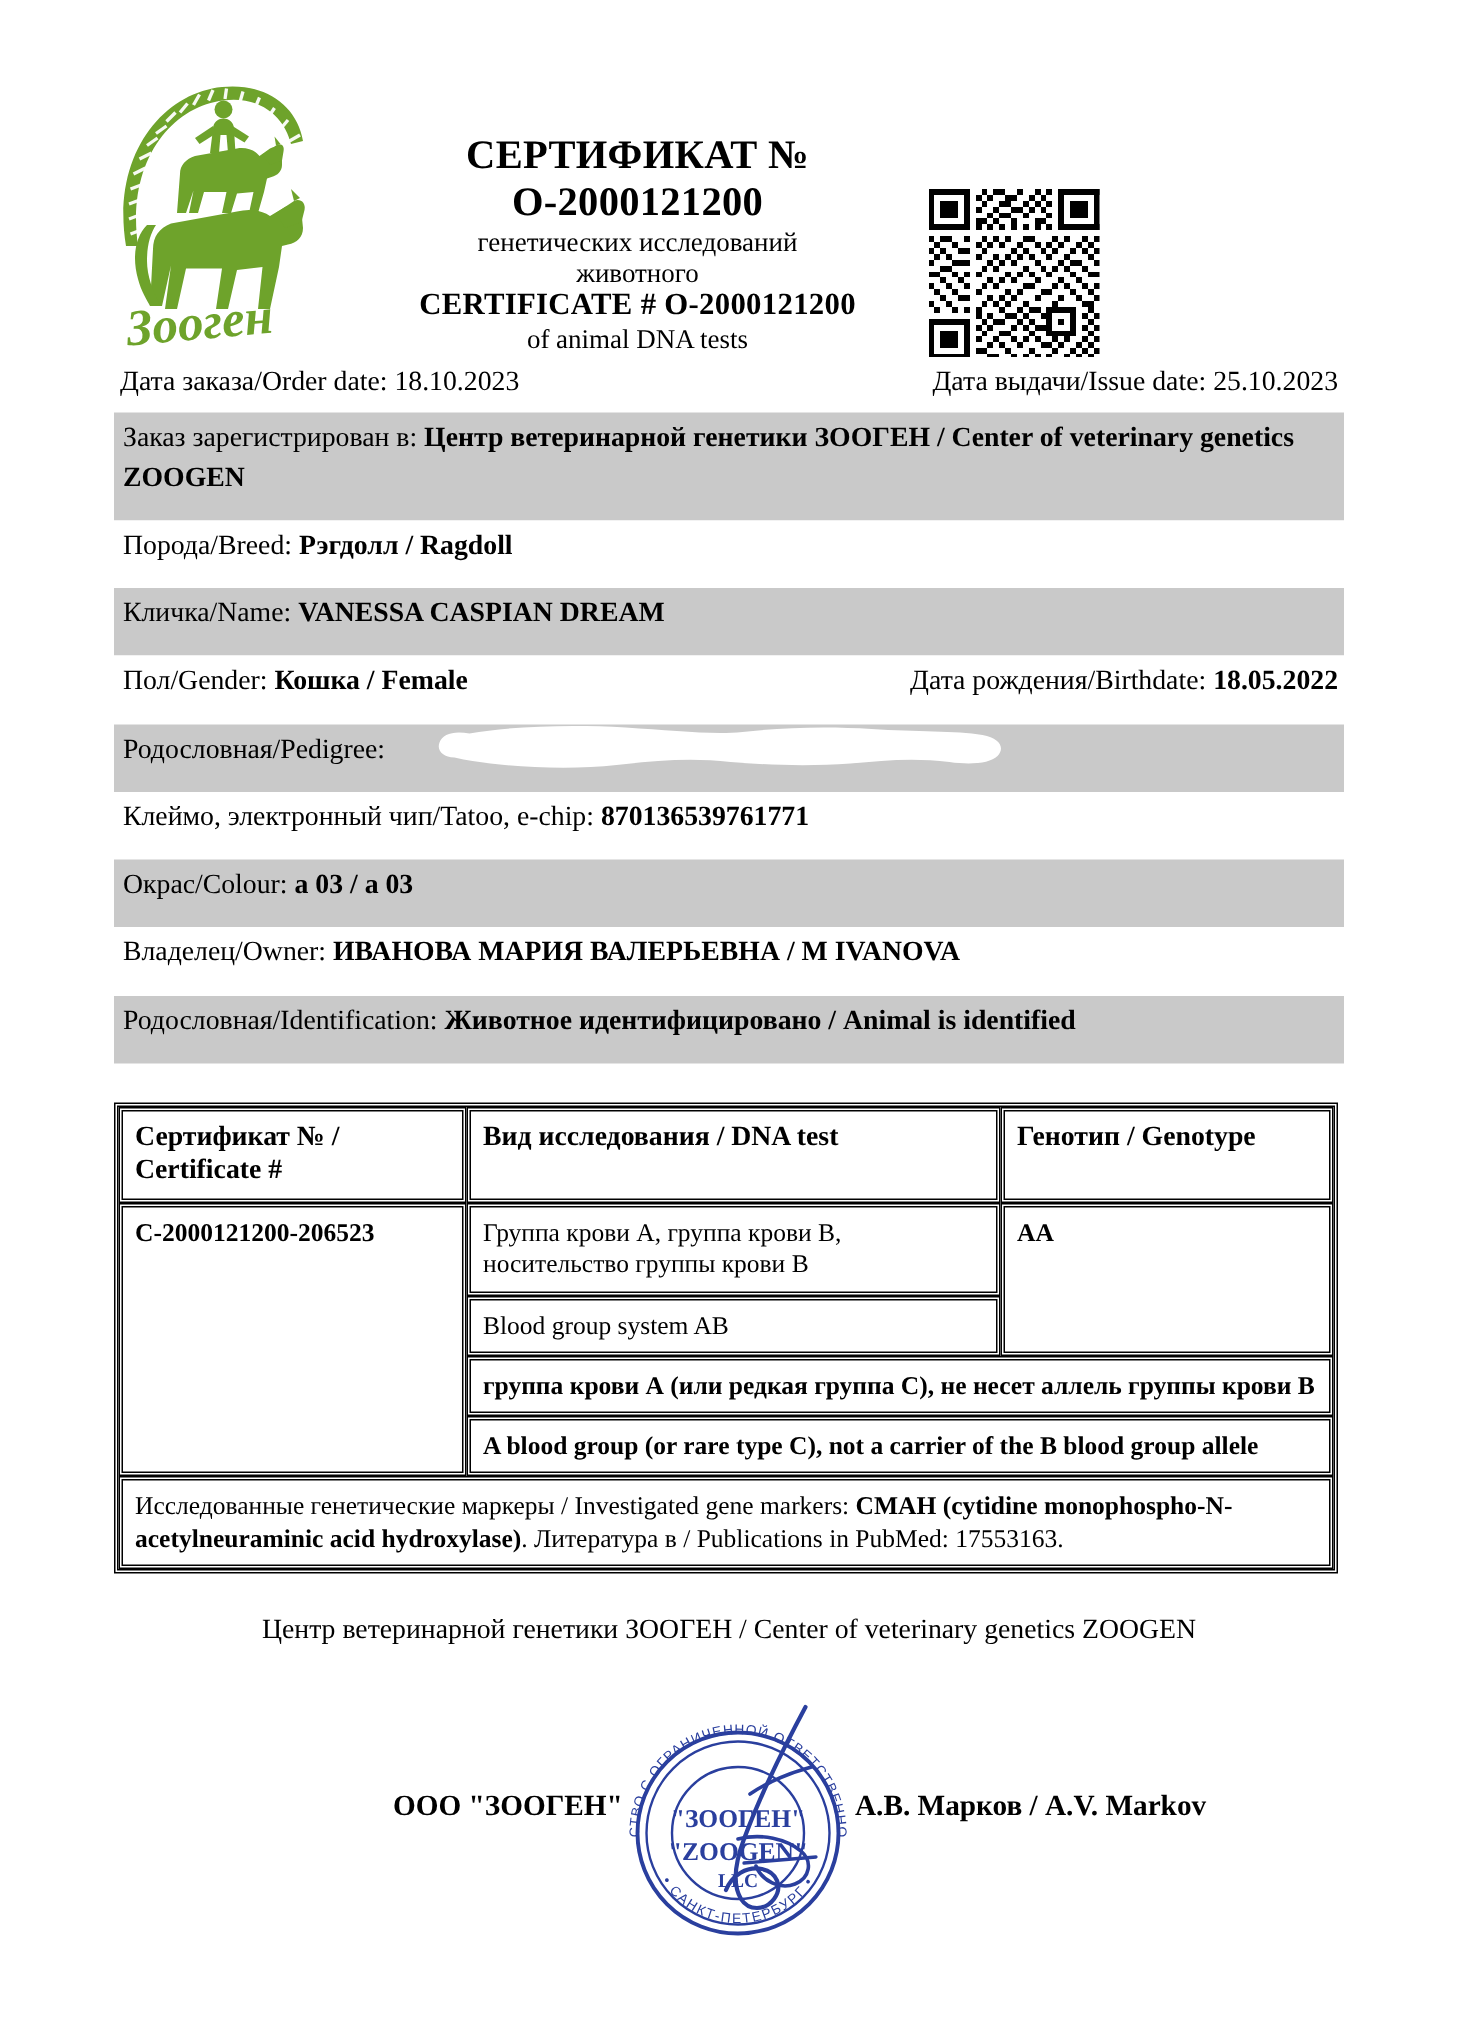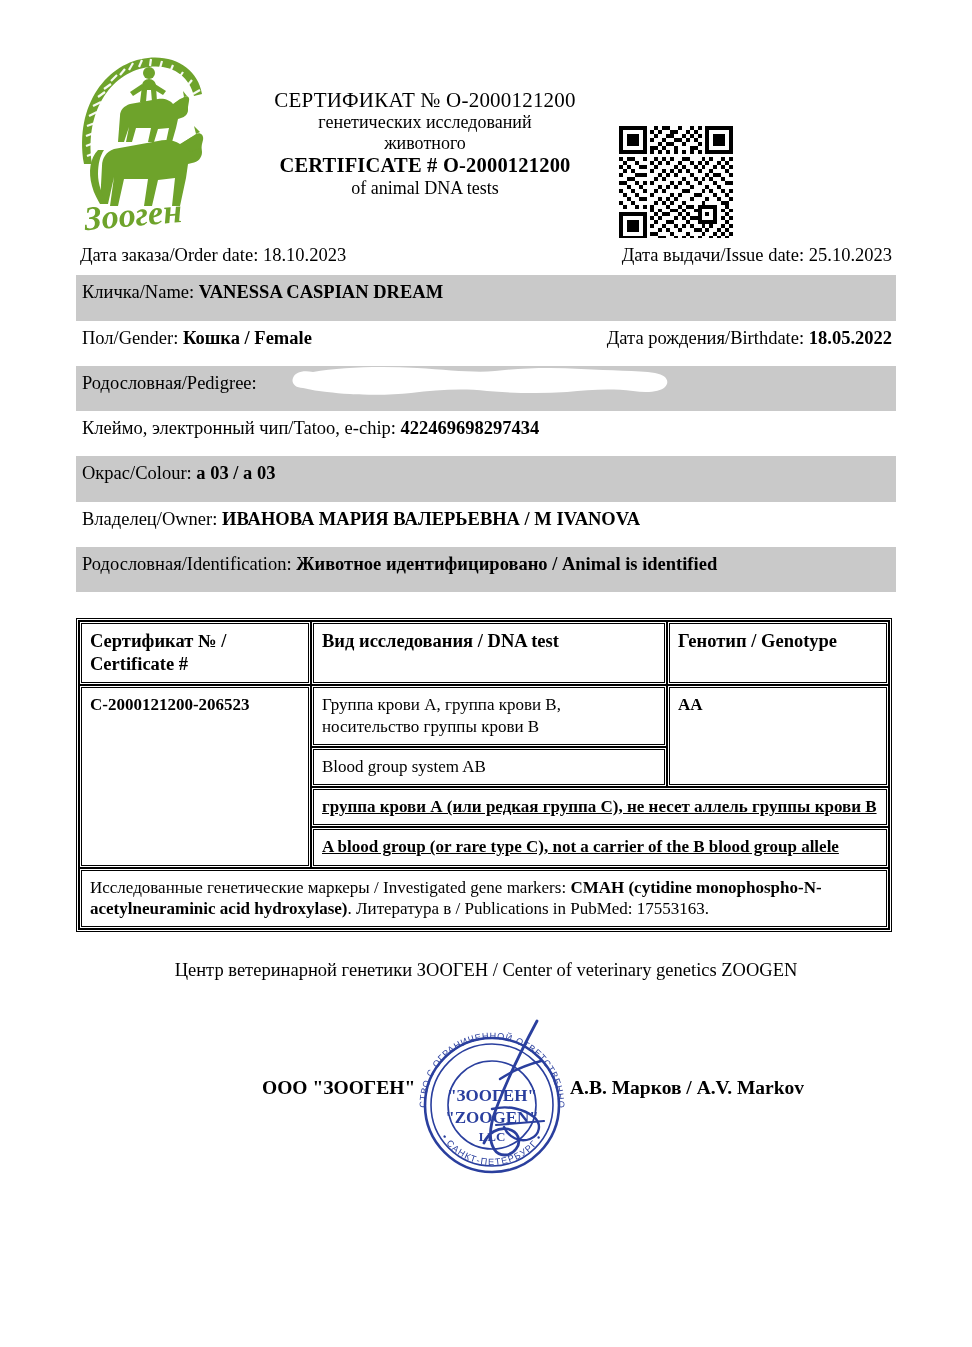--- a/index.html
+++ b/index.html
@@ -40,22 +40,22 @@
 
   .title-block {
     position: absolute;
     left: 240px;
     top: 50px;
     width: 370px;
     text-align: center;
     line-height: 1.16;
   }
   .title-line-1 {
-    font-size: 21px;
-    font-weight: normal;
+    font-size: 27px;
+    font-weight: bold;
     letter-spacing: 0.2px;
   }
   .title-line-2 {
     font-size: 18px;
   }
   .title-line-3 {
     font-size: 18px;
   }
   .title-line-4 {
     font-size: 20.5px;
@@ -164,21 +164,20 @@
   }
   .test-name-en {
     font-size: 20px;
     line-height: 1.2;
     font-weight: normal;
   }
   .result-ru, .result-en {
     font-weight: bold;
     font-size: 18.5px;
     line-height: 1.24;
-    text-decoration: underline;
   }
   .markers {
     font-size: 18.5px;
     line-height: 1.28;
   }
   .markers b { font-weight: bold; }
 
   
   .footer-note {
     margin-top: 28px;
@@ -587,21 +586,29 @@
 
     <div class="row dates">
       <span>Дата заказа/Order date:</span>
       <span>18.10.2023</span>
       <span class="rightflow">
         <span>Дата выдачи/Issue date:</span>
         <span>25.10.2023</span>
       </span>
     </div>
 
-
+    <div class="row shaded">
+      <span>Заказ зарегистрирован в:</span>
+      <b>Центр ветеринарной генетики ЗООГЕН / Center of veterinary genetics ZOOGEN</b>
+    </div>
+
+    <div class="row plain">
+      <span>Порода/Breed:</span>
+      <b>Рэгдолл / Ragdoll</b>
+    </div>
 
     <div class="row shaded">
       <span>Кличка/Name:</span>
       <b>VANESSA CASPIAN DREAM</b>
     </div>
 
     <div class="row plain">
       <span>Пол/Gender:</span>
       <b>Кошка / Female</b>
       <span class="right">
@@ -622,21 +629,21 @@
                      C320 22 300 24 278 26 C250 28 222 27 198 25
                      C172 22 148 24 122 27 C96 30 62 29 38 26
                      C30 25 22 24 14 22 Z" fill="#ffffff"></path>
           </svg>
         </span>
       </div>
     </div>
 
     <div class="row plain">
       <span>Клеймо, электронный чип/Tatoo, e-chip:</span>
-      <b>422469698297434</b>
+      <b>870136539761771</b>
     </div>
 
     <div class="row shaded">
       <span>Окрас/Colour:</span>
       <b>a 03 / a 03</b>
     </div>
 
     <div class="row plain">
       <span>Владелец/Owner:</span>
       <b>ИВАНОВА МАРИЯ ВАЛЕРЬЕВНА / M IVANOVA</b>

